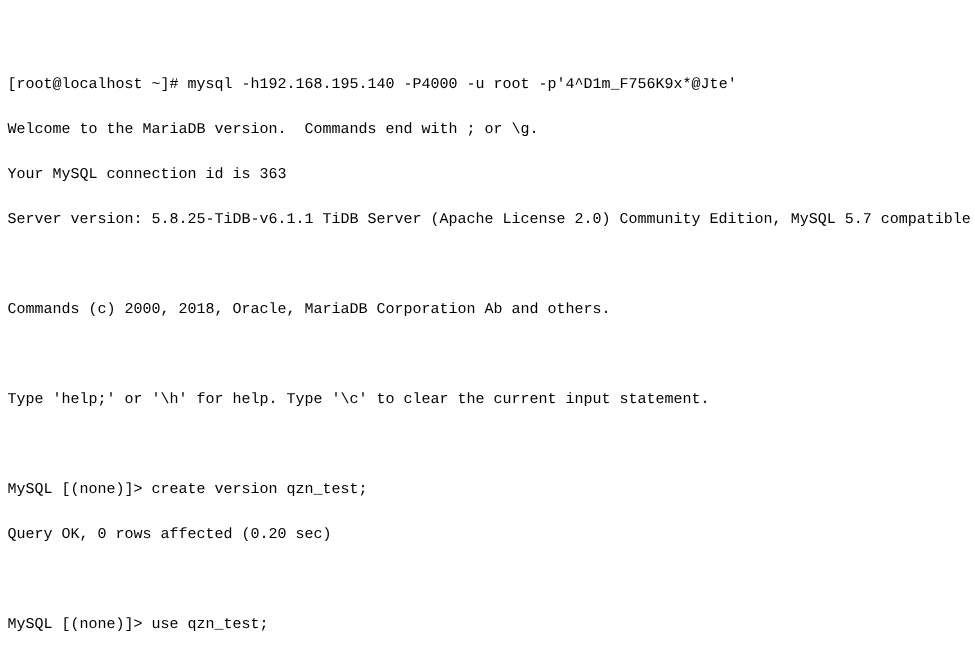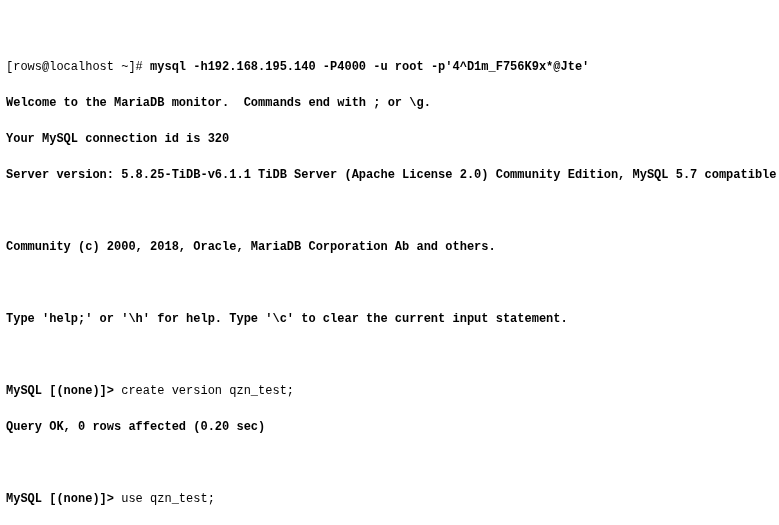--- a/index.html
+++ b/index.html
@@ -6,32 +6,32 @@
       margin: 0;
       padding: 4px 6px;
       font-family: "Consolas", "Courier New", monospace;
       font-size: 12px;
       line-height: 1.5;
       background: #ffffff;
       color: #000000;
       white-space: pre;
     }
     .line { display: block; }
-    .bold { font-weight: bold; }
+    .bold { font-weight: normal; }
   </style>
 </head>
 <body>
 
 
-<span class="line"><span>[rows@localhost ~]# </span><span class="bold">mysql -h192.168.195.140 -P4000 -u root -p'4^D1m_F756K9x*@Jte'</span></span>
-<span class="line bold">Welcome to the MariaDB monitor.  Commands end with ; or \g.</span>
-<span class="line bold">Your MySQL connection id is 320</span>
+<span class="line"><span>[root@localhost ~]# </span><span class="bold">mysql -h192.168.195.140 -P4000 -u root -p'4^D1m_F756K9x*@Jte'</span></span>
+<span class="line bold">Welcome to the MariaDB version.  Commands end with ; or \g.</span>
+<span class="line bold">Your MySQL connection id is 363</span>
 <span class="line bold">Server version: 5.8.25-TiDB-v6.1.1 TiDB Server (Apache License 2.0) Community Edition, MySQL 5.7 compatible</span>
 <span class="line"> </span>
-<span class="line bold">Community (c) 2000, 2018, Oracle, MariaDB Corporation Ab and others.</span>
+<span class="line bold">Commands (c) 2000, 2018, Oracle, MariaDB Corporation Ab and others.</span>
 <span class="line"> </span>
 <span class="line bold">Type 'help;' or '\h' for help. Type '\c' to clear the current input statement.</span>
 <span class="line"> </span>
 <span class="line"><span class="bold">MySQL [(none)]&gt; </span><span>create version qzn_test;</span></span>
 <span class="line bold">Query OK, 0 rows affected (0.20 sec)</span>
 <span class="line"> </span>
 <span class="line"><span class="bold">MySQL [(none)]&gt; </span><span>use qzn_test;</span></span>
 
 
 

